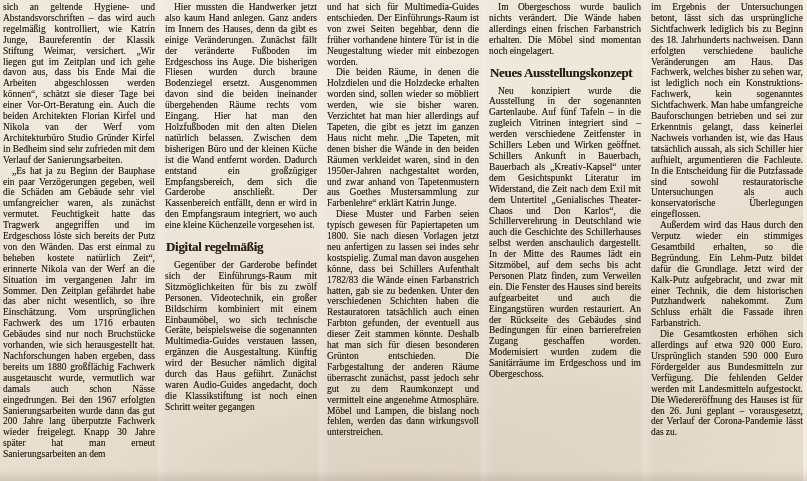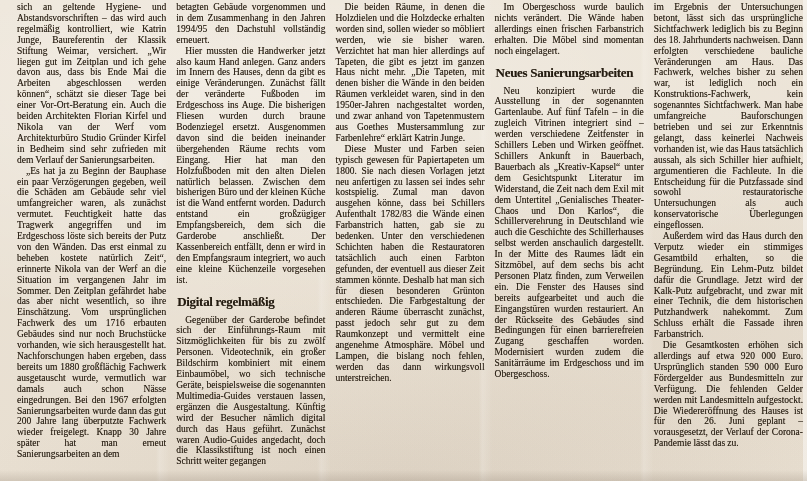--- a/index.html
+++ b/index.html
@@ -27,21 +27,21 @@
   }
   
   .clipping::after{
     content:"";position:absolute;left:0;right:0;bottom:0;height:11px;
     background:linear-gradient(rgba(118,102,86,0), rgba(118,102,86,.20));
     pointer-events:none;
   }
   .columns{
     display:flex;
     gap:10px;
-    padding:2px 4px 14px 17px;
+    padding:2px 4px 14px 3px;
     height:100%;
     box-sizing:border-box;
     
     background:linear-gradient(90deg,
       rgba(255,255,255,0) 19.3%, rgba(255,255,255,.18) 19.8%, rgba(255,255,255,0) 21.0%,
       rgba(255,255,255,0) 39.3%, rgba(255,255,255,.18) 39.8%, rgba(255,255,255,0) 41.0%,
       rgba(255,255,255,0) 59.3%, rgba(255,255,255,.18) 59.8%, rgba(255,255,255,0) 61.0%,
       rgba(255,255,255,0) 79.3%, rgba(255,255,255,.18) 79.8%, rgba(255,255,255,0) 81.0%);
   }
   .col{flex:1 1 0;min-width:0;}
@@ -72,34 +72,34 @@
 
 <div class="clipping">
   <div class="columns">
 
     <div class="col">
       <p class="para">sich an geltende Hygiene- und Abstandsvorschriften – das wird auch regelmäßig kontrolliert, wie Katrin Junge, Baureferentin der Klassik Stiftung Weimar, versichert. „Wir liegen gut im Zeitplan und ich gehe davon aus, dass bis Ende Mai die Arbeiten abgeschlossen werden können“, schätzt sie dieser Tage bei einer Vor-Ort-Beratung ein. Auch die beiden Architekten Florian Kirfel und Nikola van der Werf vom Architekturbüro Studio Gründer Kirfel in Bedheim sind sehr zufrieden mit dem Verlauf der Sanierungsarbeiten.</p>
       <p class="para indent">„Es hat ja zu Beginn der Bauphase ein paar Verzögerungen gegeben, weil die Schäden am Gebäude sehr viel umfangreicher waren, als zunächst vermutet. Feuchtigkeit hatte das Tragwerk angegriffen und im Erdgeschoss löste sich bereits der Putz von den Wänden. Das erst einmal zu beheben kostete natürlich Zeit“, erinnerte Nikola van der Werf an die Situation im vergangenen Jahr im Sommer. Den Zeitplan gefährdet habe das aber nicht wesentlich, so ihre Einschätzung. Vom ursprünglichen Fachwerk des um 1716 erbauten Gebäudes sind nur noch Bruchstücke vorhanden, wie sich herausgestellt hat. Nachforschungen haben ergeben, dass bereits um 1880 großflächig Fachwerk ausgetauscht wurde, vermutlich war damals auch schon Nässe eingedrungen. Bei den 1967 erfolgten Sanierungsarbeiten wurde dann das gut 200 Jahre lang überputzte Fachwerk wieder freigelegt. Knapp 30 Jahre später hat man erneut Sanierungsarbeiten an dem</p>
     </div>
 
     <div class="col">
-      <p class="para">betagten Gebäude vorgenommen und in dem Zusammenhang in den Jahren 1994/95 den Dachstuhl vollständig erneuert.</p>
       <p class="para indent">Hier mussten die Handwerker jetzt also kaum Hand anlegen. Ganz anders im Innern des Hauses, denn da gibt es einige Veränderungen. Zunächst fällt der veränderte Fußboden im Erdgeschoss ins Auge. Die bisherigen Fliesen wurden durch braune Bodenziegel ersetzt. Ausgenommen davon sind die beiden ineinander übergehenden Räume rechts vom Eingang. Hier hat man den Holzfußboden mit den alten Dielen natürlich belassen. Zwischen dem bisherigen Büro und der kleinen Küche ist die Wand entfernt worden. Dadurch entstand ein großzügiger Empfangsbereich, dem sich die Garderobe anschließt. Der Kassenbereich entfällt, denn er wird in den Empfangsraum integriert, wo auch eine kleine Küchenzeile vorgesehen ist.</p>
       <h2 class="subhead">Digital regelmäßig</h2>
       <p class="para indent">Gegenüber der Garderobe befindet sich der Einführungs-Raum mit Sitzmöglichkeiten für bis zu zwölf Personen. Videotechnik, ein großer Bildschirm kombiniert mit einem Einbaumöbel, wo sich technische Geräte, beispielsweise die sogenannten Multimedia-Guides verstauen lassen, ergänzen die Ausgestaltung. Künftig wird der Besucher nämlich digital durch das Haus geführt. Zunächst waren Audio-Guides angedacht, doch die Klassikstiftung ist noch einen Schritt weiter gegangen</p>
     </div>
 
     <div class="col">
+      <p class="para">und hat sich für Multimedia-Guides entschieden. Der Einführungs-Raum ist von zwei Seiten begehbar, denn die früher vorhandene hintere Tür ist in die Neugestaltung wieder mit einbezogen worden.</p>
       <p class="para indent">Die beiden Räume, in denen die Holzdielen und die Holzdecke erhalten worden sind, sollen wieder so möbliert werden, wie sie bisher waren. Verzichtet hat man hier allerdings auf Tapeten, die gibt es jetzt im ganzen Haus nicht mehr. „Die Tapeten, mit denen bisher die Wände in den beiden Räumen verkleidet waren, sind in den 1950er-Jahren nachgestaltet worden, und zwar anhand von Tapetenmustern aus Goethes Mustersammlung zur Farbenlehre“ erklärt Katrin Junge.</p>
       <p class="para indent">Diese Muster und Farben seien typisch gewesen für Papiertapeten um 1800. Sie nach diesen Vorlagen jetzt neu anfertigen zu lassen sei indes sehr kostspielig. Zumal man davon ausgehen könne, dass bei Schillers Aufenthalt 1782/83 die Wände einen Farbanstrich hatten, gab sie zu bedenken. Unter den verschiedenen Schichten haben die Restauratoren tatsächlich auch einen Farbton gefunden, der eventuell aus dieser Zeit stammen könnte. Deshalb hat man sich für diesen besonderen Grünton entschieden. Die Farbgestaltung der anderen Räume überrascht zunächst, passt jedoch sehr gut zu dem Raumkonzept und vermittelt eine angenehme Atmosphäre. Möbel und Lampen, die bislang noch fehlen, werden das dann wirkungsvoll unterstreichen.</p>
     </div>
 
     <div class="col">
       <p class="para indent">Im Obergeschoss wurde baulich nichts verändert. Die Wände haben allerdings einen frischen Farbanstrich erhalten. Die Möbel sind momentan noch eingelagert.</p>
-      <h2 class="subhead">Neues Sanierungsarbeiten</h2>
+      <h2 class="subhead">Neues Ausstellungskonzept</h2>
       <p class="para indent">Neu konzipiert wurde die Ausstellung in der sogenannten Gartenlaube. Auf fünf Tafeln – in die zugleich Vitrinen integriert sind – werden verschiedene Zeitfenster in Schillers Leben und Wirken geöffnet. Schillers Ankunft in Bauerbach, Bauerbach als „Kreativ-Kapsel“ unter dem Gesichtspunkt Literatur im Widerstand, die Zeit nach dem Exil mit dem Untertitel „Genialisches Theater-Chaos und Don Karlos“, die Schillerverehrung in Deutschland wie auch die Geschichte des Schillerhauses selbst werden anschaulich dargestellt. In der Mitte des Raumes lädt ein Sitzmöbel, auf dem sechs bis acht Personen Platz finden, zum Verweilen ein. Die Fenster des Hauses sind bereits aufgearbeitet und auch die Eingangstüren wurden restauriert. An der Rückseite des Gebäudes sind Bedingungen für einen barrierefreien Zugang geschaffen worden. Modernisiert wurden zudem die Sanitärräume im Erdgeschoss und im Obergeschoss.</p>
     </div>
 
     <div class="col">
       <p class="para">im Ergebnis der Untersuchungen betont, lässt sich das ursprüngliche Sichtfachwerk lediglich bis zu Beginn des 18. Jahrhunderts nachweisen. Dann erfolgten verschiedene bauliche Veränderungen am Haus. Das Fachwerk, welches bisher zu sehen war, ist lediglich noch ein Konstruktions-Fachwerk, kein sogenanntes Sichtfachwerk. Man habe umfangreiche Bauforschungen betrieben und sei zur Erkenntnis gelangt, dass keinerlei Nachweis vorhanden ist, wie das Haus tatsächlich aussah, als sich Schiller hier aufhielt, argumentieren die Fachleute. In die Entscheidung für die Putzfassade sind sowohl restauratorische Untersuchungen als auch konservatorische Überlegungen eingeflossen.</p>
       <p class="para indent">Außerdem wird das Haus durch den Verputz wieder ein stimmiges Gesamtbild erhalten, so die Begründung. Ein Lehm-Putz bildet dafür die Grundlage. Jetzt wird der Kalk-Putz aufgebracht, und zwar mit einer Technik, die dem historischen Putzhandwerk nahekommt. Zum Schluss erhält die Fassade ihren Farbanstrich.</p>
       <p class="para indent">Die Gesamtkosten erhöhen sich allerdings auf etwa 920 000 Euro. Ursprünglich standen 590 000 Euro Fördergelder aus Bundesmitteln zur Verfügung. Die fehlenden Gelder werden mit Landesmitteln aufgestockt. Die Wiedereröffnung des Hauses ist für den 26. Juni geplant – vorausgesetzt, der Verlauf der Corona-Pandemie lässt das zu.</p>
     </div>
 
   </div>

